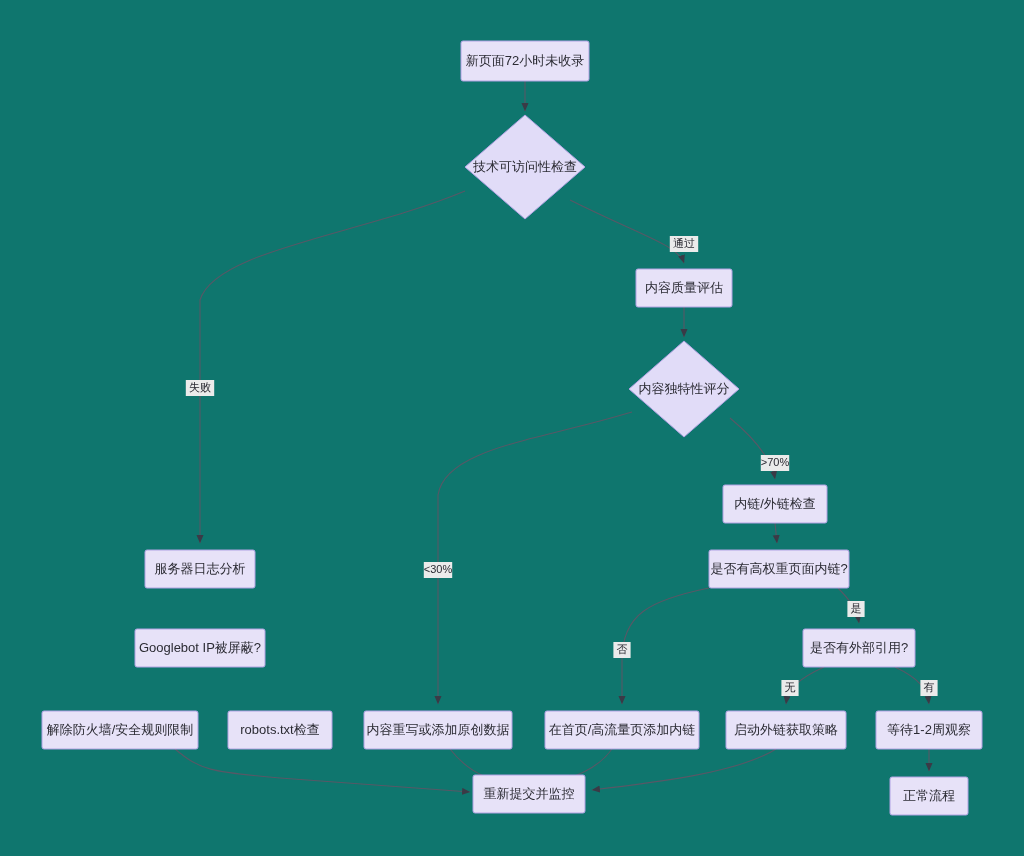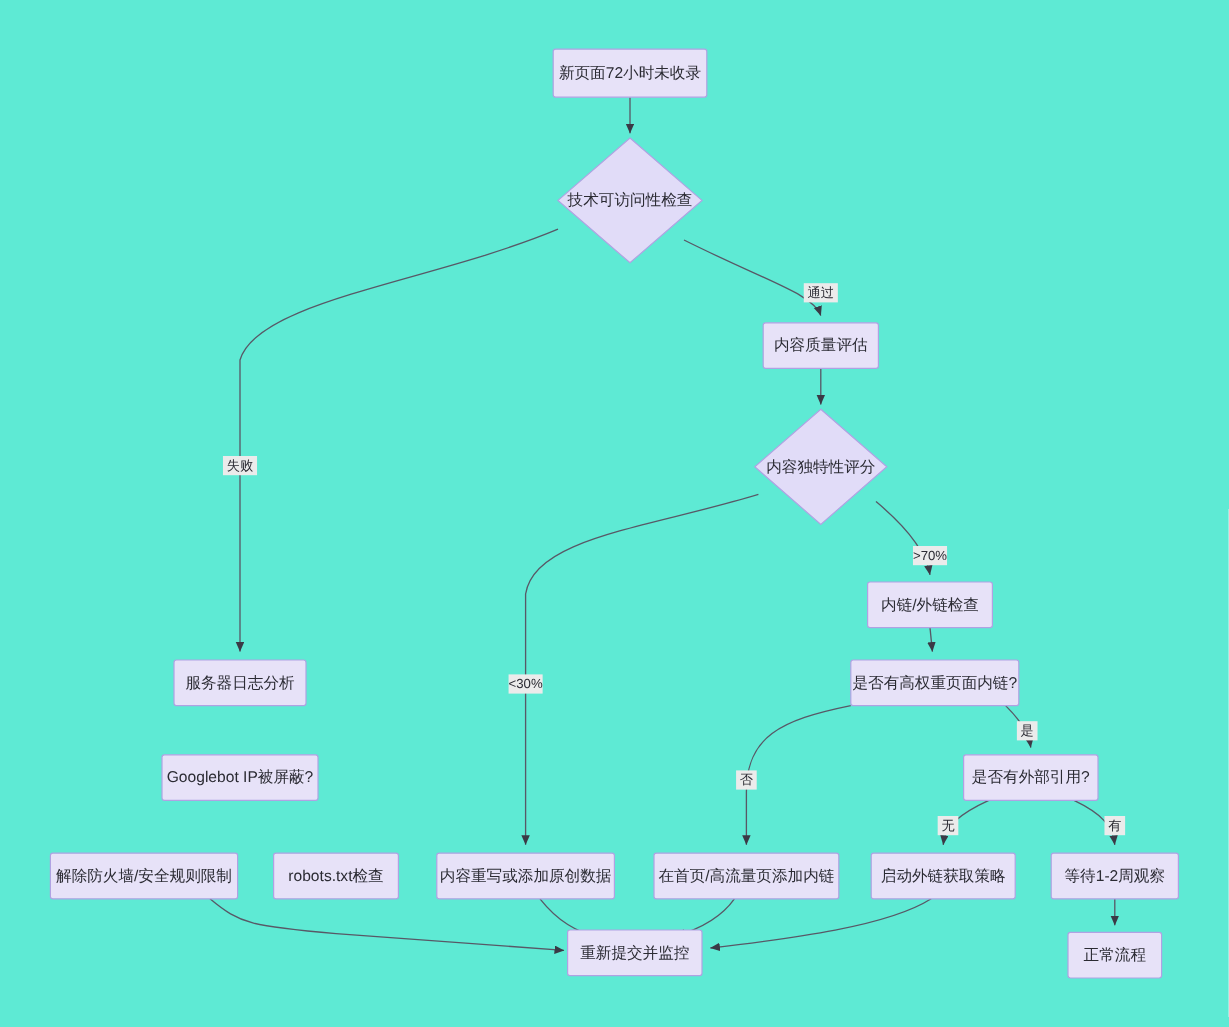--- a/index.html
+++ b/index.html
@@ -10,21 +10,21 @@
   body {
     width: 1024px;
     height: 856px;
     font-family: "Liberation Sans", "DejaVu Sans", sans-serif;
     overflow: hidden;
   }
   #flow-root {
     position: relative;
     width: 1024px;
     height: 856px;
-    background: #5eead4;
+    background: #0f766e;
   }
   svg.flow-svg {
     position: absolute;
     left: 0;
     top: 0;
     width: 1024px;
     height: 856px;
     display: block;
   }
   .node-rect {

